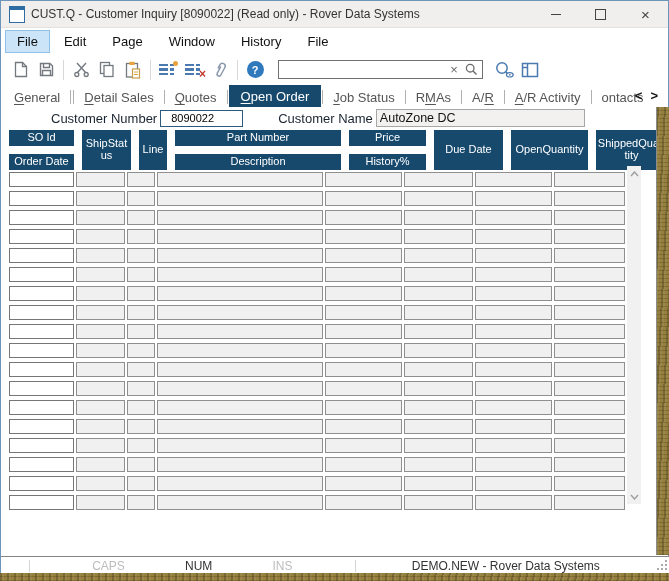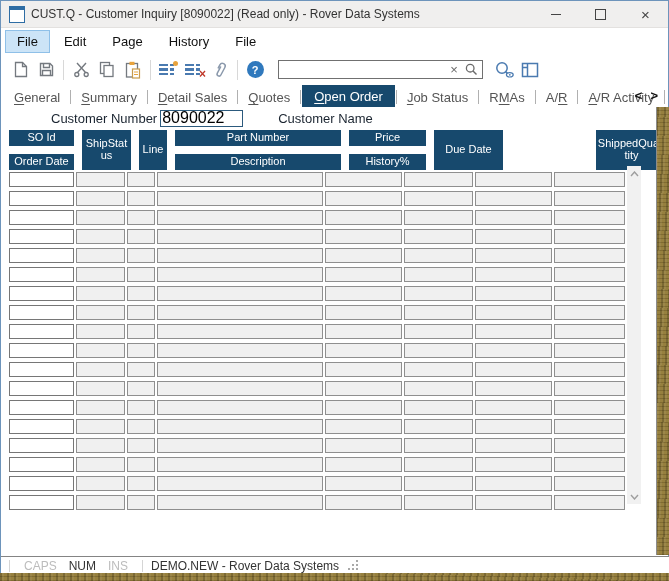--- a/index.html
+++ b/index.html
@@ -57,37 +57,37 @@
   .tab{font-size:13px;color:#555;padding:4px 9px 3px 9px;white-space:nowrap;}
   .tab u{text-underline-offset:2px;}
   .tab.active{background:var(--accent-navy);color:#fff;padding:4px 12px 4px 12px;}
   .tab-sep{width:1px;height:14px;background:#b0b0b0;margin:0 1px 4px 1px;align-self:flex-end;}
   .tab-scroll{position:absolute;right:10px;top:4px;display:flex;gap:8px;font-size:13px;font-weight:bold;color:#111;}
   .tab-scroll span{cursor:default;}
   
   .content{position:absolute;top:106px;left:0;width:657px;height:449px;background:#fff;}
   .form-row{display:flex;align-items:center;height:20px;margin-top:1px;font-size:13px;color:#1a2430;}
   .lbl-number{margin-left:50px;}
-  .inp-number{width:83px;height:17px;border:1px solid #2c5a7d;margin-left:3px;font-size:16px;padding:0 1px;font-family:"Liberation Sans",sans-serif;background:#fff;box-sizing:border-box;outline:none;}
+  .inp-number{width:83px;height:17px;border:1px solid #2c5a7d;margin-left:3px;font-size:11px;padding:0 10px;font-family:"Liberation Sans",sans-serif;background:#fff;box-sizing:border-box;outline:none;}
   .lbl-name{margin-left:35px;}
   .inp-name{width:209px;height:18px;border:1px solid #a6a6a6;margin-left:3px;font-size:12.5px;padding:0 3px;font-family:"Liberation Sans",sans-serif;background:#f2f1f0;box-sizing:border-box;color:#111;outline:none;}
   
   .grid-wrap{position:relative;margin:2px 0 0 8px;width:632px;}
   .grid-header{display:grid;grid-template-rows:16px 16px;gap:8px;background:#fff;}
   .hcell{background:var(--accent-navy);color:#fff;font-size:11px;line-height:1.05;display:flex;align-items:center;justify-content:center;text-align:center;padding:0 1px;word-break:break-word;overflow:hidden;}
   .grid-body{display:grid;grid-auto-rows:15px;row-gap:4px;column-gap:2px;margin-top:2px;}
   .bcell{border:1px solid #8f8f8f;background:#f0f0f0;box-sizing:border-box;}
   .bcell.first{background:#fff;border-color:#767676;}
   .scrollbar{position:absolute;left:618px;top:36px;width:14px;height:338px;background:#f1f1f1;display:flex;flex-direction:column;justify-content:space-between;}
   .sb-btn{height:15px;display:flex;align-items:center;justify-content:center;}
   
   .statusbar{
     position:absolute;left:0;top:555px;width:669px;height:18px;background:#fff;
-    border-top:1px solid #848484;box-sizing:border-box;display:flex;align-items:center;justify-content:flex-start;
-    font-size:12px;color:#333;
+    border-top:1px solid #848484;box-sizing:border-box;display:flex;align-items:center;justify-content:space-between;
+    font-size:12px;color:#333;padding-left:20px;
   }
   .st-sep{width:1px;height:12px;background:#d5d5d5;margin:0 8px;}
   .st-ind{margin:0 6px;}
   .st-ind.off{color:#bcbcbc;}
   .st-app{margin-right:10px;white-space:nowrap;}
   .grip{width:9px;height:9px;margin-right:3px;position:relative;flex:none;}
   .grip i{position:absolute;width:2px;height:2px;background:#a9a9a9;}
   .grip i:nth-child(1){right:0;bottom:0;}
   .grip i:nth-child(2){right:0;bottom:4px;}
   .grip i:nth-child(3){right:4px;bottom:0;}
@@ -124,20 +124,21 @@
         </span>
       <span class="cap-btn close">
           <span>×</span>
         </span>
     </div>
 
     <div class="menubar">
         <div class="menu-item hl">File</div>
         <div class="menu-item">Edit</div>
         <div class="menu-item">Page</div>
+        <div class="menu-item">Window</div>
         <div class="menu-item">History</div>
         <div class="menu-item">File</div>
       </div>
 
     <div class="toolbar">
       <span class="tool-btn">
         <svg width="15" height="17" viewBox="0 0 15 17">
             <path d="M2.5 1.5 h7 l4 4 v10 h-11 z" fill="#fff" stroke="#74797f" stroke-width="1.3"></path>
             <path d="M9.5 1.5 v4 h4" fill="none" stroke="#74797f" stroke-width="1.3"></path>
           </svg>
@@ -240,21 +241,20 @@
             <line x1="6.5" y1="1.5" x2="6.5" y2="14.5" stroke="#4a7ab0" stroke-width="1.5"></line>
             <line x1="1.5" y1="5.5" x2="6.5" y2="5.5" stroke="#4a7ab0" stroke-width="1.5"></line>
           </svg>
       </span>
     </div>
 
     <div class="tabstrip">
       <div class="tabs">
           <div class="tab"><u>G</u>eneral</div>
           <span class="tab-sep"></span>
-          <div class="tab"><u>S</u>ummary</div>
           <span class="tab-sep"></span>
           <div class="tab"><u>D</u>etail Sales</div>
           <span class="tab-sep"></span>
           <div class="tab"><u>Q</u>uotes</div>
           <span class="tab-sep"></span>
           <div class="tab active"><u>O</u>pen Order</div>
           <span class="tab-sep"></span>
           <div class="tab"><u>J</u>ob Status</div>
           <span class="tab-sep"></span>
           <div class="tab">R<u>M</u>As</div>
@@ -269,33 +269,35 @@
         <span>&lt;</span>
         <span>&gt;</span>
       </div>
     </div>
 
     <div class="content">
       <div class="form-row">
         <span class="lbl-number">Customer Number</span>
         <input class="inp-number" type="text" value="8090022" style="">
         <span class="lbl-name">Customer Name</span>
+        <input class="inp-name" type="text" readonly="" value="AutoZone DC" style="">
       </div>
 
       <div class="grid-wrap">
         <div class="grid-header" style="grid-template-columns: 65px 49px 28px 166px 77px 69px 77px 71px 14px;">
             <div class="hcell" style="grid-area: 1 / 1;">SO Id</div>
             <div class="hcell" style="grid-area: 2 / 1;">Order Date</div>
             <div class="hcell" style="grid-area: 1 / 2 / 3;">ShipStatus</div>
             <div class="hcell" style="grid-area: 1 / 3 / 3;">Line</div>
             <div class="hcell" style="grid-area: 2 / 4;">Description</div>
             <div class="hcell" style="grid-area: 1 / 4;">Part Number</div>
             <div class="hcell" style="grid-area: 1 / 5;">Price</div>
             <div class="hcell" style="grid-area: 2 / 5;">History%</div>
             <div class="hcell" style="grid-area: 1 / 6 / 3;">Due Date</div>
+            <div class="hcell" style="grid-area: 1 / 7 / 3;">OpenQuantity</div>
             <div class="hcell" style="grid-area: 1 / 8 / 3;">ShippedQuantity</div>
             <div class="hcell" style="grid-area: 1 / 9 / 3;"></div>
           </div>
         <div class="grid-body" style="grid-template-columns: 65px 49px 28px 166px 77px 69px 77px 71px;">
             <div class="bcell first"></div>
             <div class="bcell"></div>
             <div class="bcell"></div>
             <div class="bcell"></div>
             <div class="bcell"></div>
             <div class="bcell"></div>

